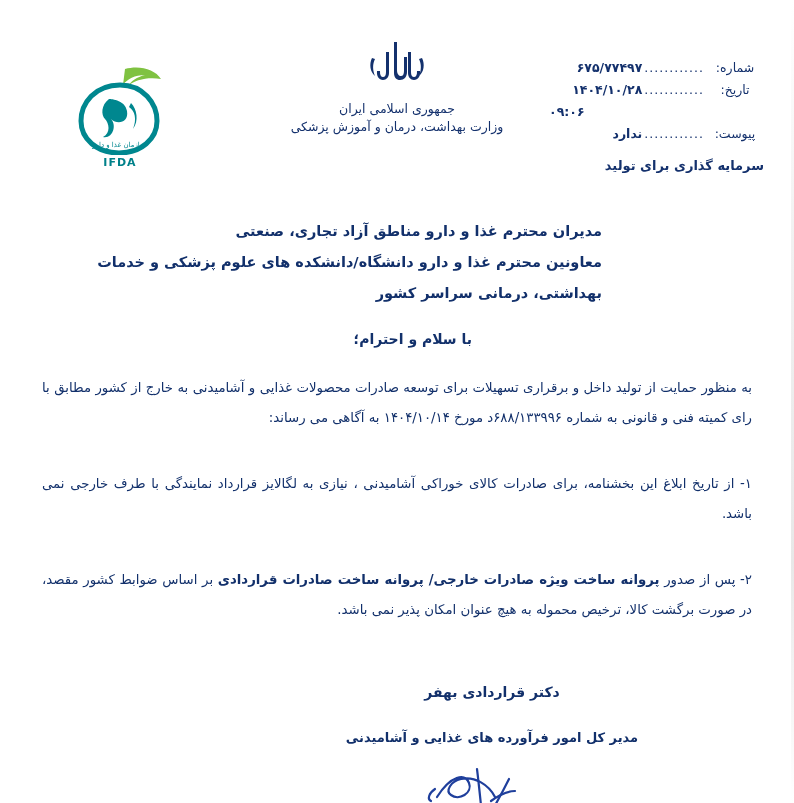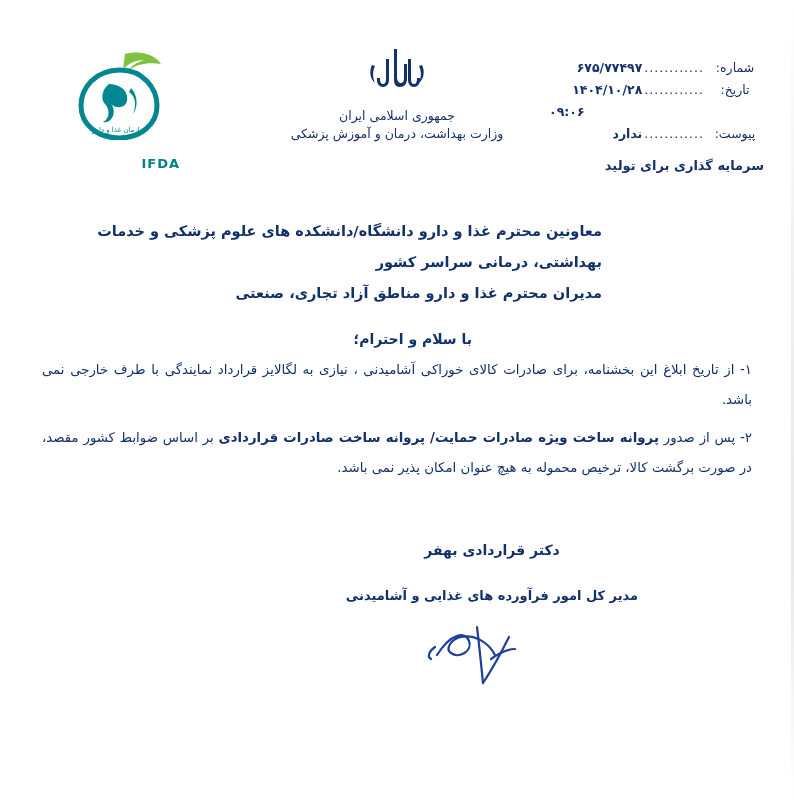--- a/index.html
+++ b/index.html
@@ -68,51 +68,52 @@
     font-size: 13px;
     padding-left: 10px;
   }
 
   
   .emblem {
     position: absolute;
     top: 40px;
     left: 0;
     right: 0;
-    margin: 7px auto;
+    margin: 0 auto;
     width: 260px;
     text-align: center;
   }
   .emblem-symbol {
     font-size: 46px;
     line-height: 52px;
     color: #14316d;
     font-family: "DejaVu Sans", sans-serif;
   }
   .emblem-line {
     font-size: 12.5px;
     line-height: 18px;
     color: #14316d;
     letter-spacing: 0.2px;
   }
 
   
   .logo {
     position: absolute;
-    top: 48px;
+    top: 63px;
     left: 60px;
     width: 120px;
     height: 110px;
+    text-align: center;
   }
   .logo svg { display: block; margin: 0 auto; }
   .logo-caption {
-    font-size: 13px;
+    font-size: 11px;
     color: #00818a;
     letter-spacing: 1px;
-    margin-top: 16px;
+    margin-top: 1px;
     font-weight: bold;
   }
 
   
   .content {
     position: relative;
     padding: 0 42px 0 42px;
     direction: rtl;
     text-align: right;
   }
@@ -132,21 +133,21 @@
   }
   .greeting {
     font-weight: bold;
     font-size: 14px;
     margin-top: 22px;
     padding-right: 280px;
   }
   .para {
     font-size: 13.3px;
     line-height: 30px;
-    margin-top: 8px;
+    margin-top: 36px;
     text-align: justify;
     text-justify: inter-word;
   }
   .para.intro { margin-top: 26px; }
   .para b { font-weight: bold; }
 
   
   .signature {
     margin-top: 56px;
     text-align: center;
@@ -241,32 +242,33 @@
 
         <text x="54" y="84" font-size="7" fill="#00878f" text-anchor="middle" font-family="DejaVu Sans, sans-serif">سازمان غذا و دارو</text>
       </svg>
       <div class="logo-caption">IFDA</div>
     </div>
   </div>
 
   <div class="content">
 
     <div class="addressee">
+      <div>مدیران محترم غذا و دارو مناطق آزاد تجاری، صنعتی</div>
       <div>معاونین محترم غذا و دارو دانشگاه/دانشکده های علوم پزشکی و خدمات بهداشتی، درمانی سراسر کشور</div>
-      <div>مدیران محترم غذا و دارو مناطق آزاد تجاری، صنعتی</div>
     </div>
 
 
     <div class="greeting">با سلام و احترام؛</div>
 
+    <div class="para intro">به منظور حمایت از تولید داخل و برقراری تسهیلات برای توسعه صادرات محصولات غذایی و آشامیدنی به خارج از کشور مطابق با رای کمیته فنی و قانونی به شماره ۶۸۸/۱۳۳۹۹۶د مورخ ۱۴۰۴/۱۰/۱۴ به آگاهی می رساند:</div>
 
     <div class="para">۱- از تاریخ ابلاغ این بخشنامه،  برای صادرات کالای خوراکی آشامیدنی ، نیازی به لگالایز قرارداد نمایندگی با طرف خارجی نمی باشد.</div>
 
     <div class="para">
-      <span>۲- پس از صدور </span><b>پروانه ساخت ویژه صادرات حمایت/ پروانه ساخت صادرات قراردادی</b><span> بر اساس ضوابط کشور مقصد، در صورت برگشت کالا، ترخیص محموله به هیچ عنوان امکان پذیر نمی باشد.</span>
+      <span>۲- پس از صدور </span><b>پروانه ساخت ویژه صادرات خارجی/ پروانه ساخت صادرات قراردادی</b><span> بر اساس ضوابط کشور مقصد، در صورت برگشت کالا، ترخیص محموله به هیچ عنوان امکان پذیر نمی باشد.</span>
     </div>
 
     <div class="signature">
       <div class="sign-name">دکتر قراردادی بهفر</div>
       <div class="sign-title">مدیر کل امور فرآورده های غذایی و آشامیدنی</div>
       <div class="sign-mark">
         <svg width="150" height="80" viewBox="0 0 150 80" aria-hidden="true">
           <g fill="none" stroke="#1f3f9c" stroke-width="2.2" stroke-linecap="round">
             <path d="M20 42 C34 20, 48 18, 52 28 C56 38, 42 46, 34 40 C28 36, 34 26, 44 24 C58 21, 72 30, 78 42"></path>
             <path d="M60 14 C62 30, 64 50, 66 70"></path>

